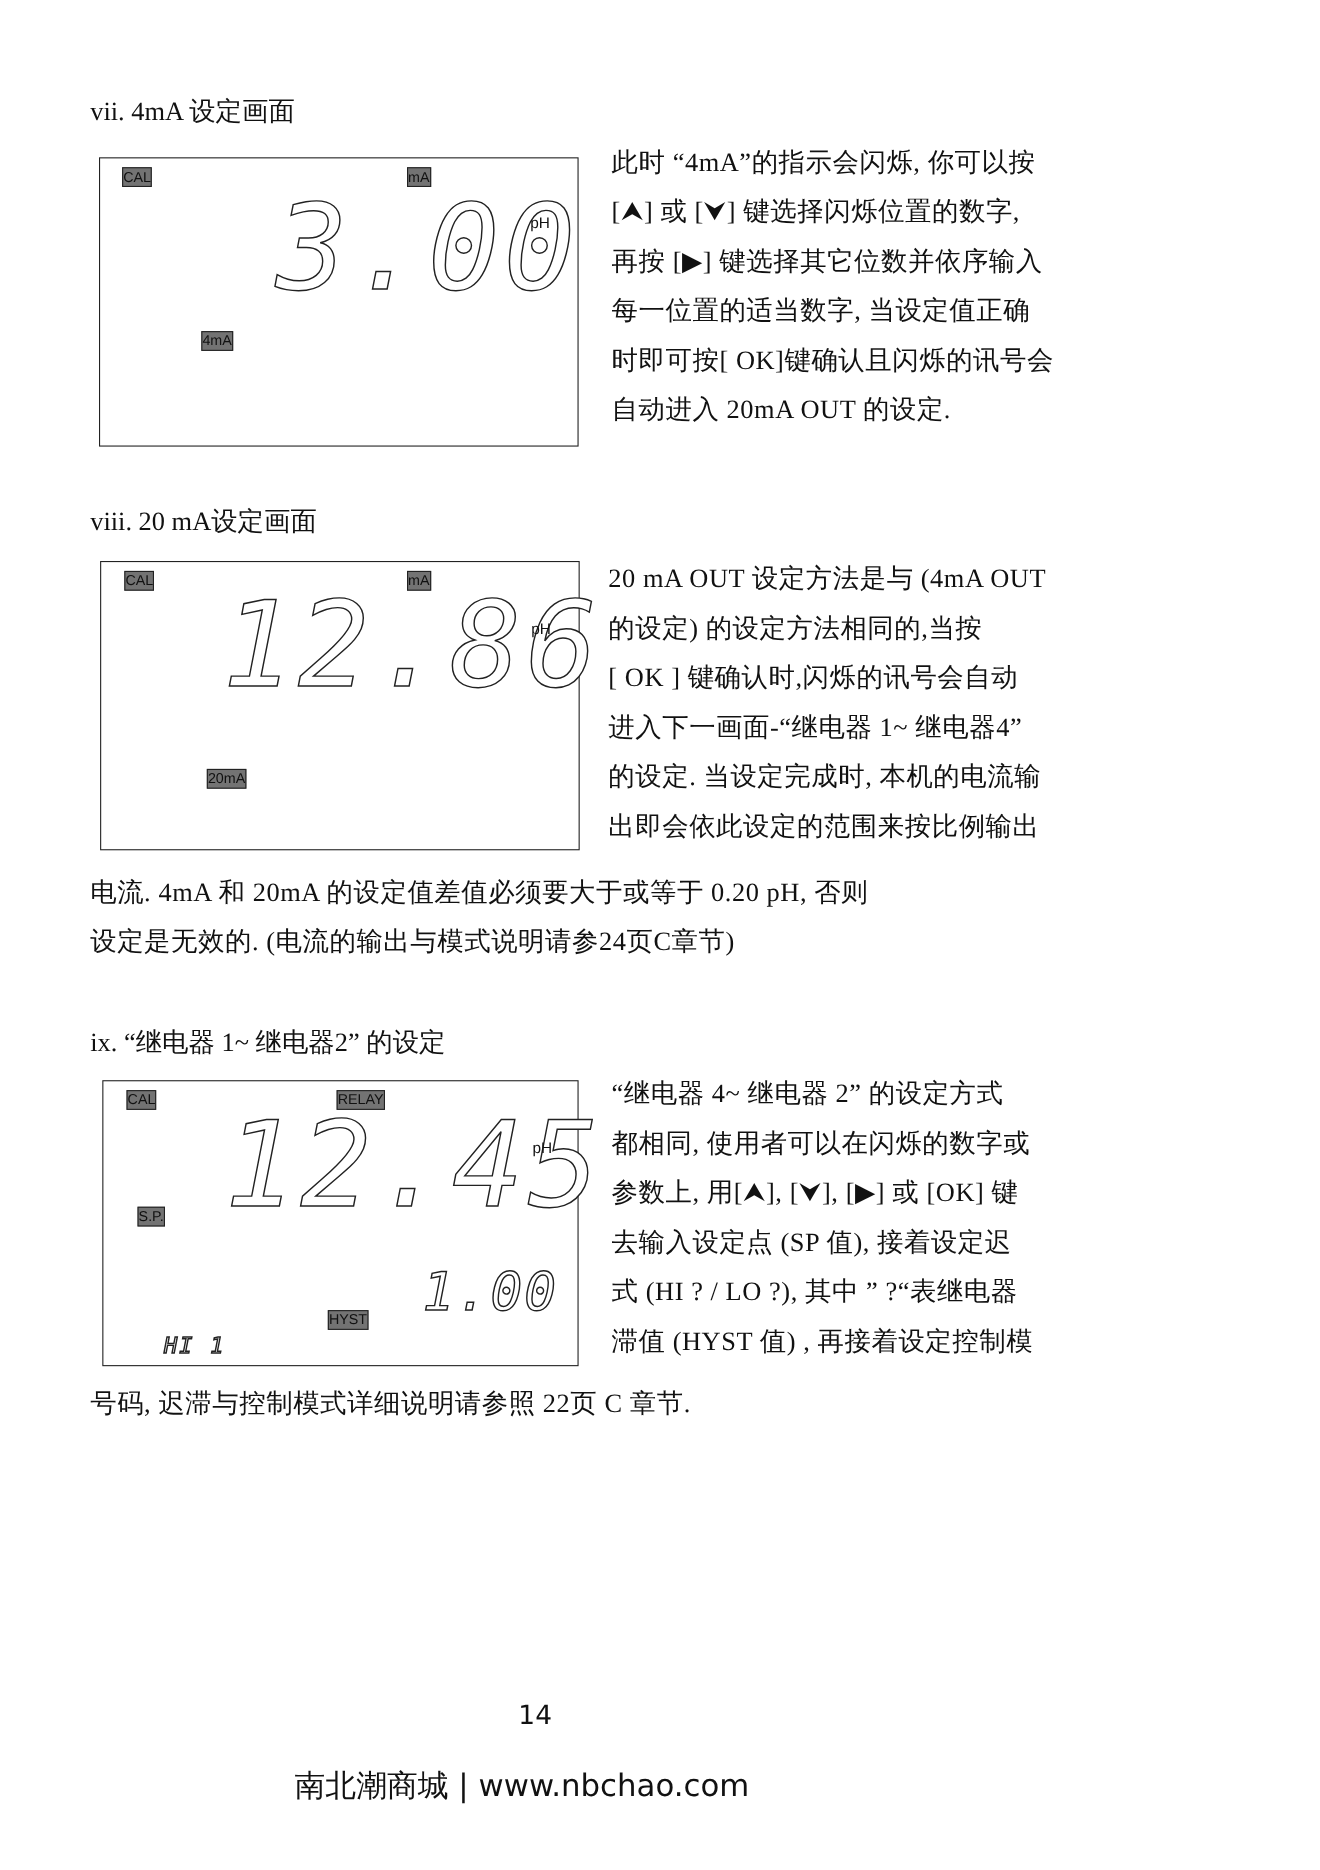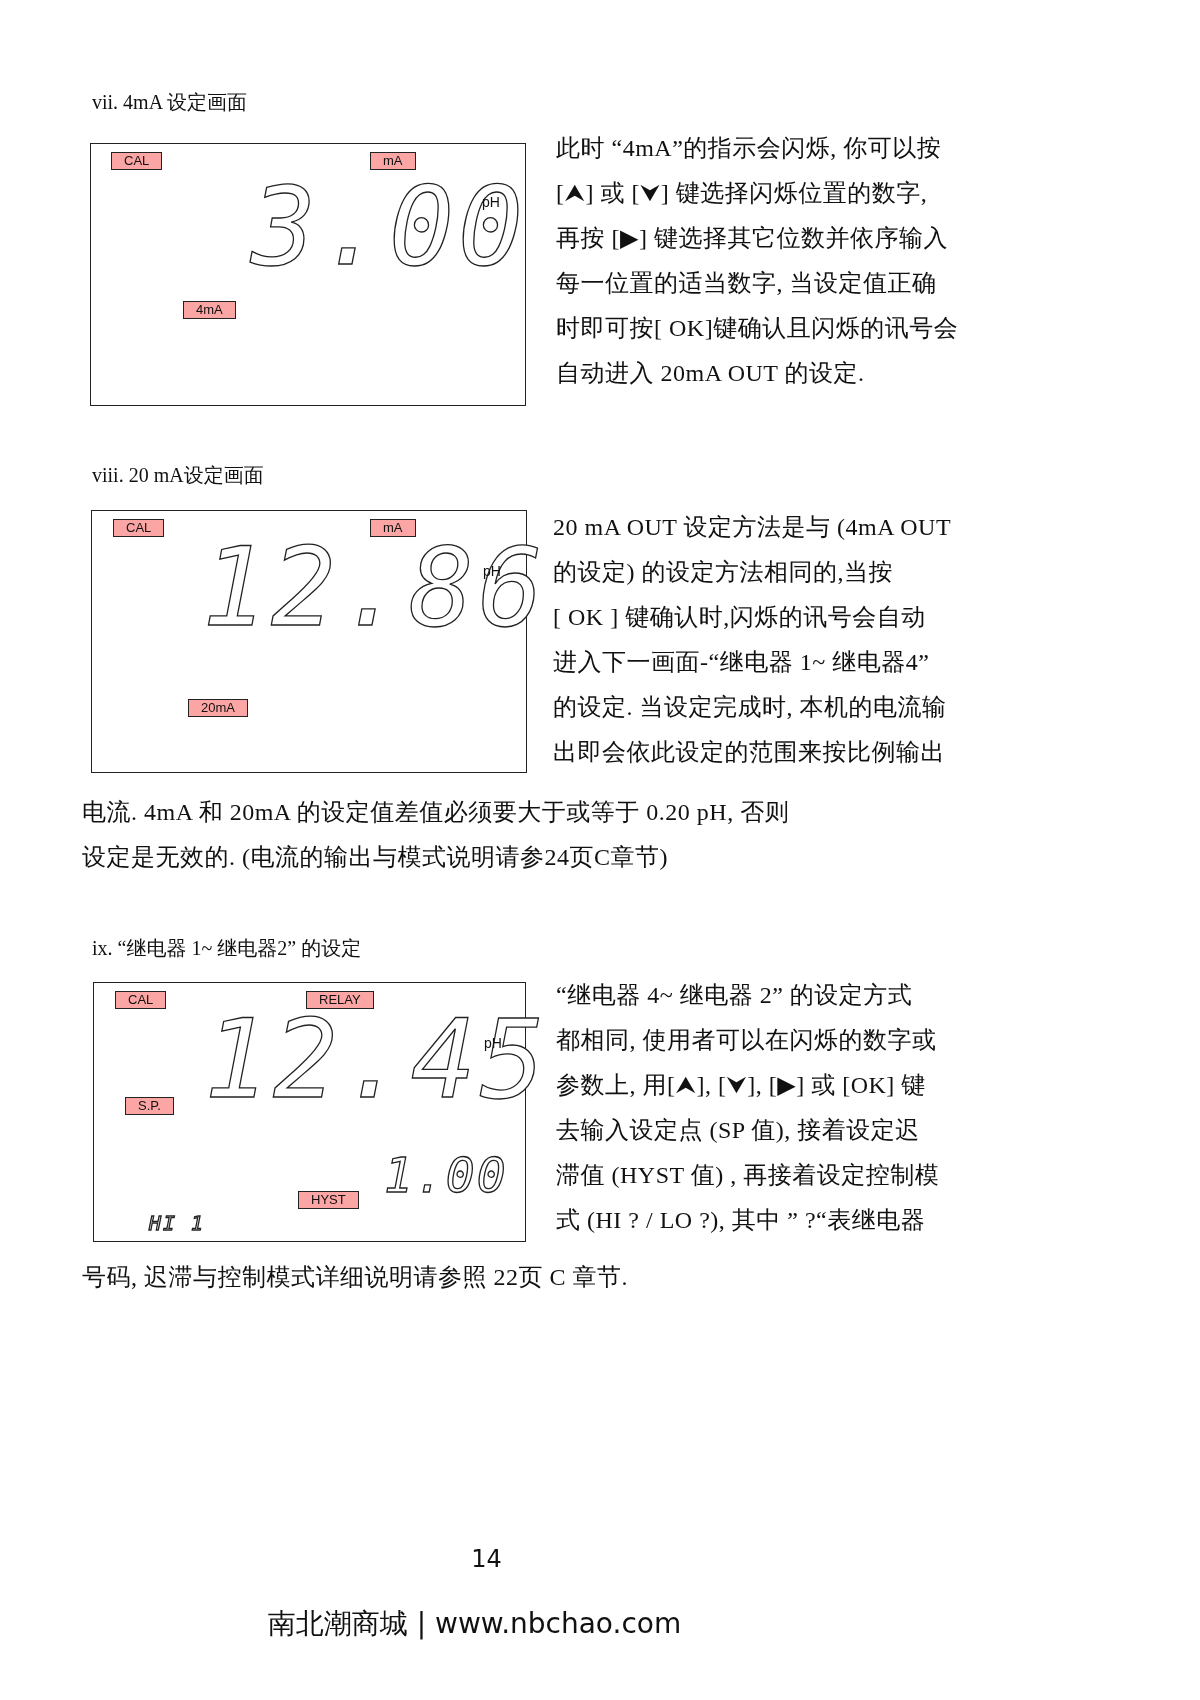--- a/index.html
+++ b/index.html
@@ -2,38 +2,38 @@
 <html><head>
 <meta charset="utf-8">
 <style>
   html, body { margin: 0; padding: 0; background: #ffffff; }
   body {
     width: 1200px; height: 1700px; position: relative; overflow: hidden;
     font-family: "DejaVu Serif", "Liberation Serif", serif;
     color: #111;
   }
   .heading {
-    position: absolute; left: 92px; font-size: 20px; line-height: 40px;
+    position: absolute; left: 82px; font-size: 24px; line-height: 40px;
     font-family: "Liberation Serif", "DejaVu Serif", serif; color: #111;
     white-space: nowrap;
     text-align: center;
   }
   .para {
     position: absolute; font-size: 24px; line-height: 45px;
     font-family: "Liberation Serif", "DejaVu Serif", serif; color: #111;
     letter-spacing: 0.5px;
   }
   .para .line { display: block; white-space: nowrap; }
   .lcd {
     position: absolute; border: 1.5px solid #222; background: #fff;
   }
   .tag {
-    position: absolute; border: 1.3px solid #222; padding: 0 12px;
+    position: absolute; border: 1.3px solid #222; padding: 0 0;
     font-family: "Liberation Sans", "DejaVu Sans", sans-serif;
-    font-size: 13px; line-height: 16px; color: #111; background: #fca5a5;
+    font-size: 13px; line-height: 16px; color: #111; background: #737373;
   }
   .unit {
     position: absolute; font-family: "Liberation Sans", "DejaVu Sans", sans-serif;
     font-size: 14px; color: #111;
   }
   .seg-digits {
     position: absolute;
     font-family: "DejaVu Sans Mono", "Liberation Mono", monospace;
     color: #fff; -webkit-text-stroke: 1.3px #222;
     font-style: italic; letter-spacing: 4px; white-space: nowrap;
@@ -97,21 +97,21 @@
   <span class="tag" style="left:31px; top:114px;">S.P.</span>
   <span class="seg-digits" style="left:290px; top:164px; font-size:48px; line-height:56px; letter-spacing:2px;">1.00</span>
   <span class="tag" style="left:160px; top:208px;margin-left:44px;">HYST</span>
   <span class="seg-digits" style="left:55px; top:228px; font-size:20px; line-height:24px; letter-spacing:2px;">HI 1</span>
 </div>
 <div class="para" style="left:556px; top:973px;">
   <span class="line">“继电器 4~ 继电器 2” 的设定方式</span>
   <span class="line">都相同, 使用者可以在闪烁的数字或</span>
   <span class="line">参数上, 用[⮝], [⮟], [▶] 或 [OK] 键</span>
   <span class="line">去输入设定点 (SP 值), 接着设定迟</span>
+  <span class="line">式 (HI ? / LO ?), 其中 ” ?“表继电器</span>
   <span class="line">滞值 (HYST 值) , 再接着设定控制模</span>
-  <span class="line">式 (HI ? / LO ?), 其中 ” ?“表继电器</span>
 </div>
 <div class="para" style="left:82px; top:1255px;">
   <span class="line">号码, 迟滞与控制模式详细说明请参照 22页 C 章节.</span>
 </div>
 
 <div class="page-num">14</div>
 <div class="footer">南北潮商城 | www.nbchao.com</div>
 
 </body></html>

